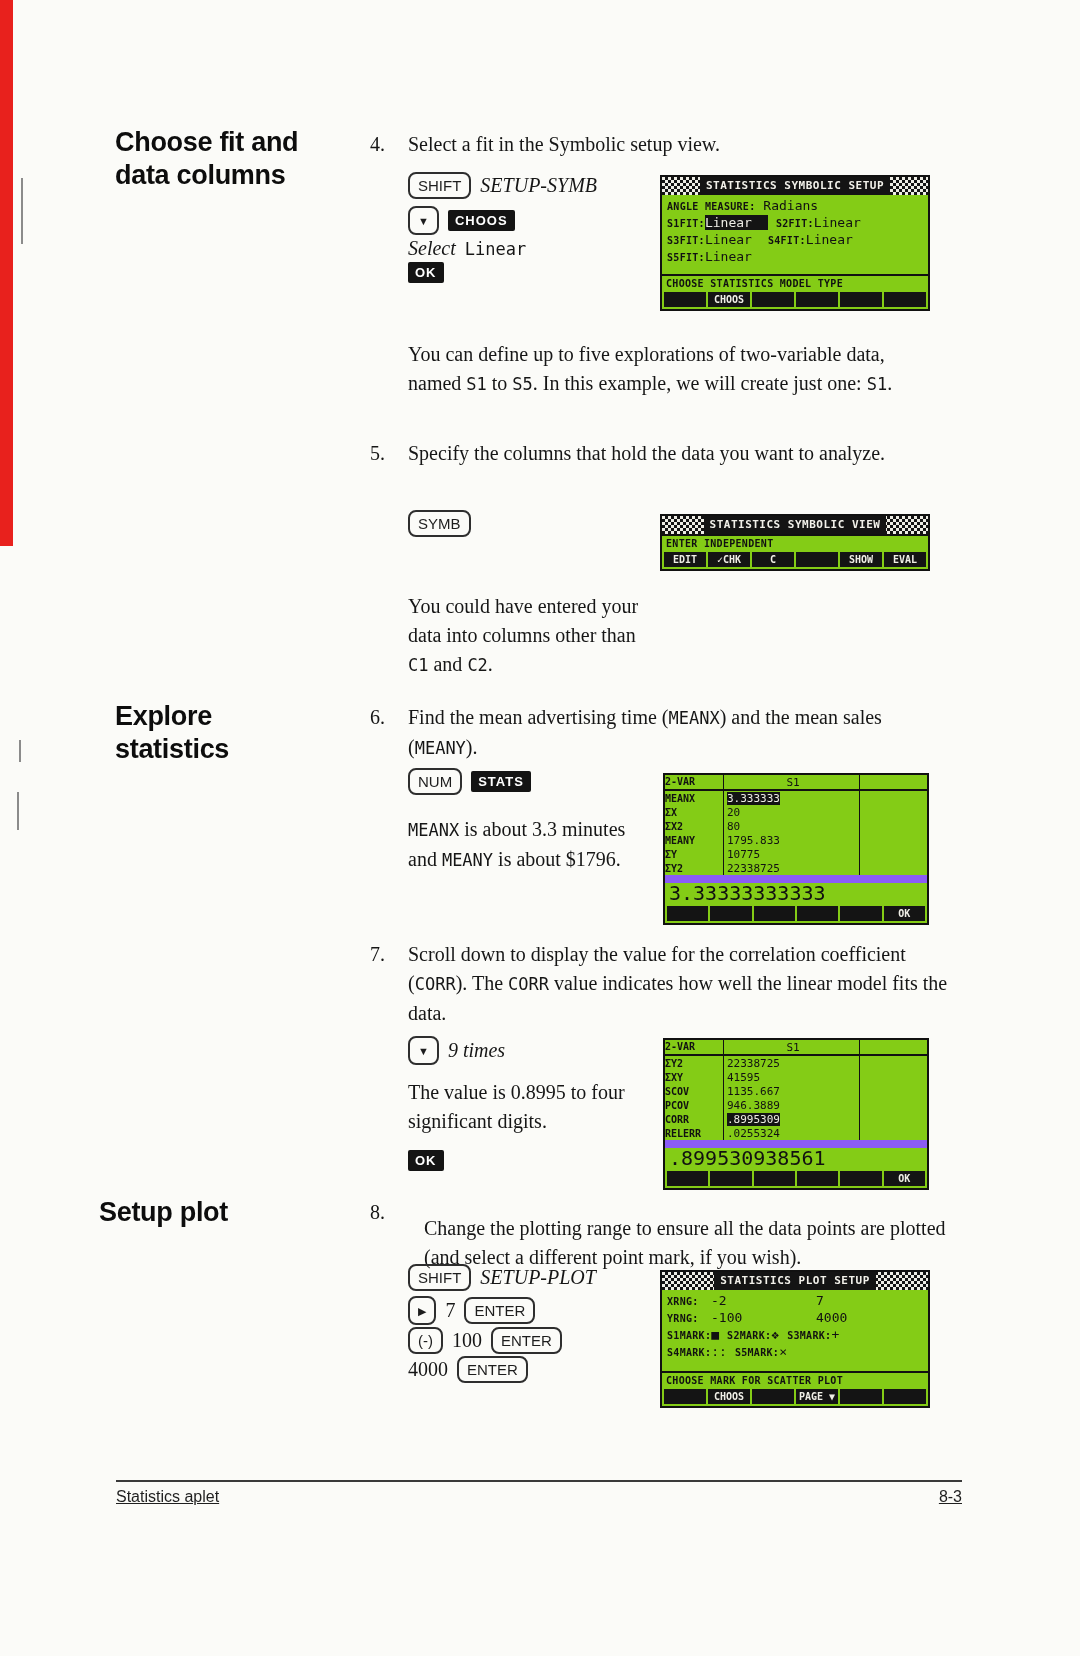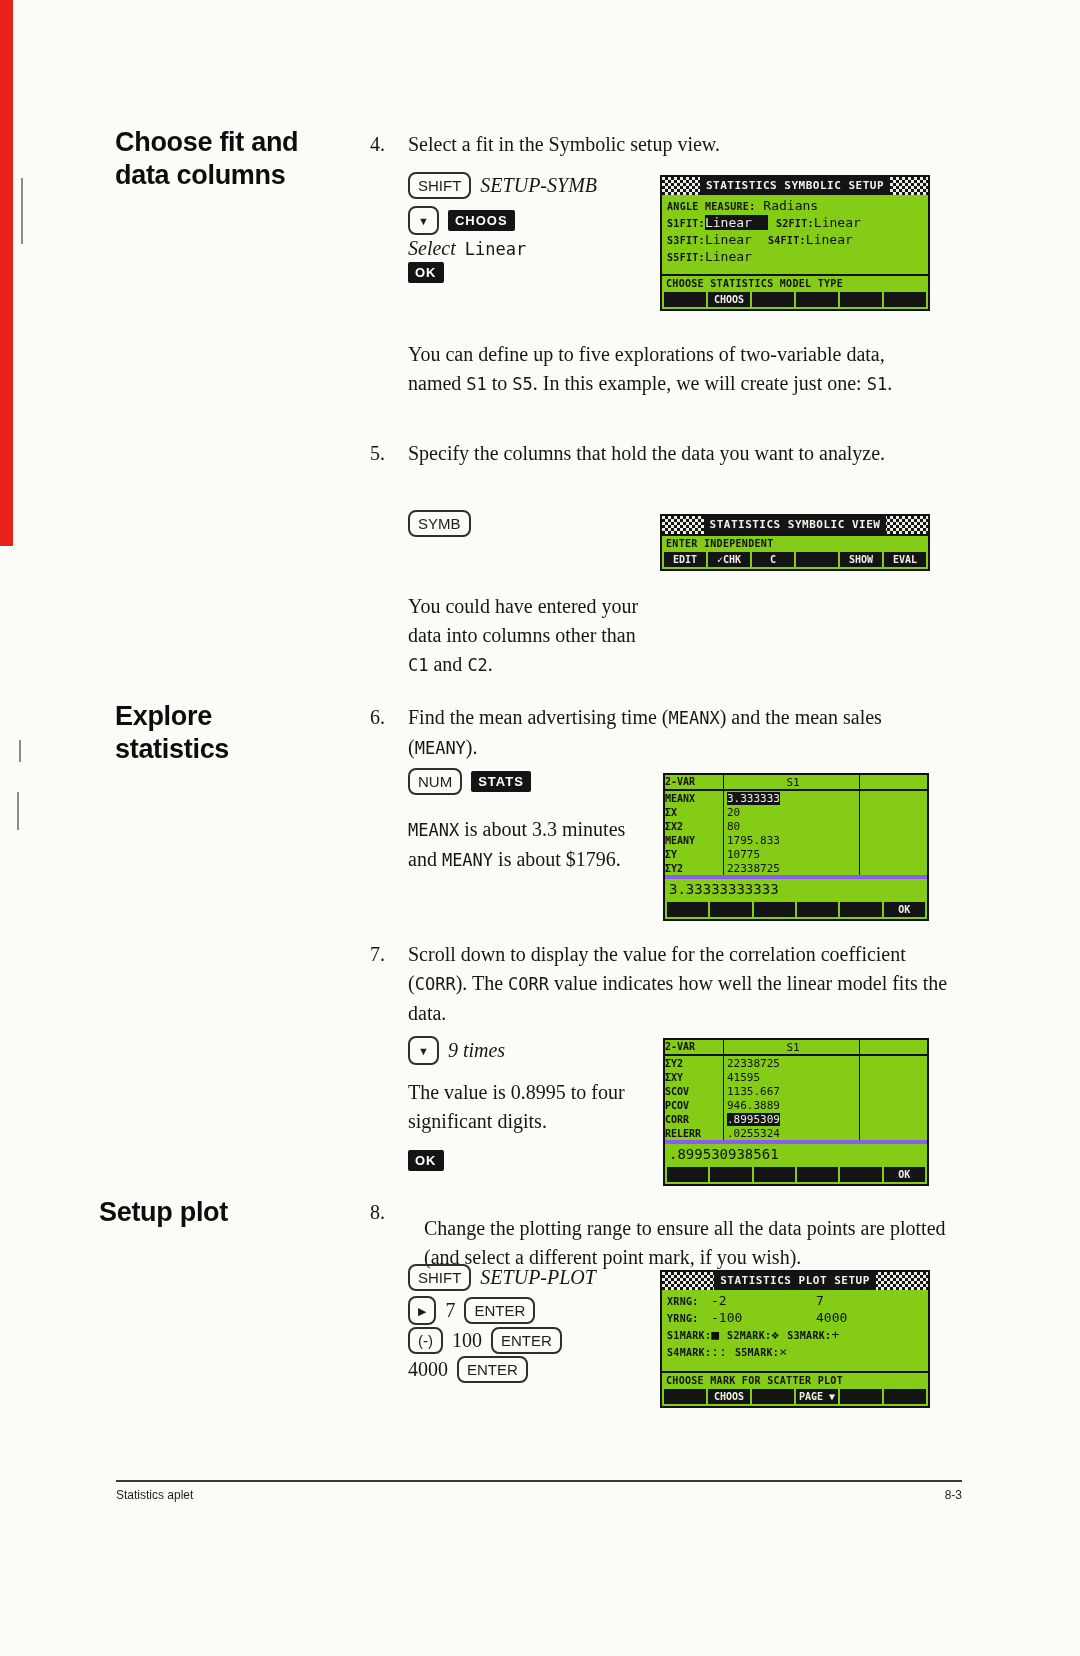--- a/index.html
+++ b/index.html
@@ -45,24 +45,24 @@
                   text-align:center;line-height:15px;height:15px;overflow:hidden;white-space:nowrap;}
   .scroll-arrow{position:absolute;right:2px;bottom:2px;font-size:10px;}
 
   
   .stat-head{display:flex;border-bottom:2px solid #111;}
   .stat-head .sc2{text-align:center;}
   .srow{display:flex;line-height:13px;}
   .sc1{width:58px;border-right:1.5px solid #111;padding:1px 0 0 0;font-size:10px;font-weight:700;}
   .sc2{width:132px;border-right:1.5px solid #111;padding:1px 0 0 3px;font-size:11px;}
   .sc3{flex:1;}
-  .stat-val{border-top:4px solid #8b5cf6;font-size:14px;line-height:19px;padding:1px 4px;}
+  .stat-val{border-top:8px solid #8b5cf6;font-size:20px;line-height:19px;padding:1px 4px;}
 
   .footer-rule{position:absolute;border-top:2px solid #3a3a3a;}
-  .footer-text{font-family:"Liberation Sans",sans-serif;font-size:12px;color:#1f1f1f;}
+  .footer-text{font-family:"Liberation Sans",sans-serif;font-size:16px;color:#1f1f1f;text-decoration:underline;}
 </style>
 </head>
 <body>
 
 <div class="red-strip"></div>
 <div class="scan-mark" style="left:21px;top:178px;width:2px;height:66px;"></div>
 <div class="scan-mark" style="left:19px;top:740px;width:2px;height:22px;"></div>
 <div class="scan-mark" style="left:17px;top:792px;width:2px;height:38px;"></div>
 
 <div class="abs heading" style="left:115px;top:126px;">

